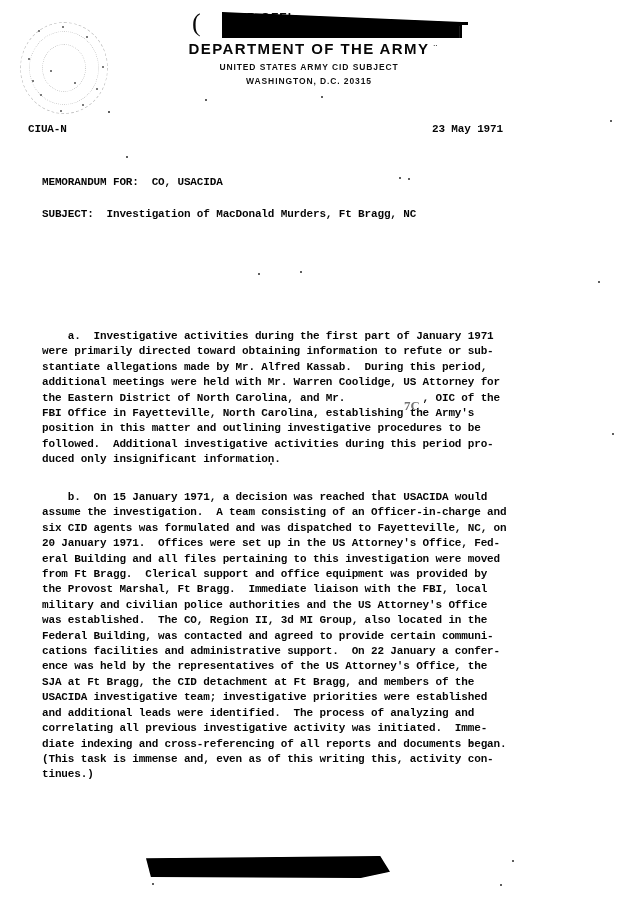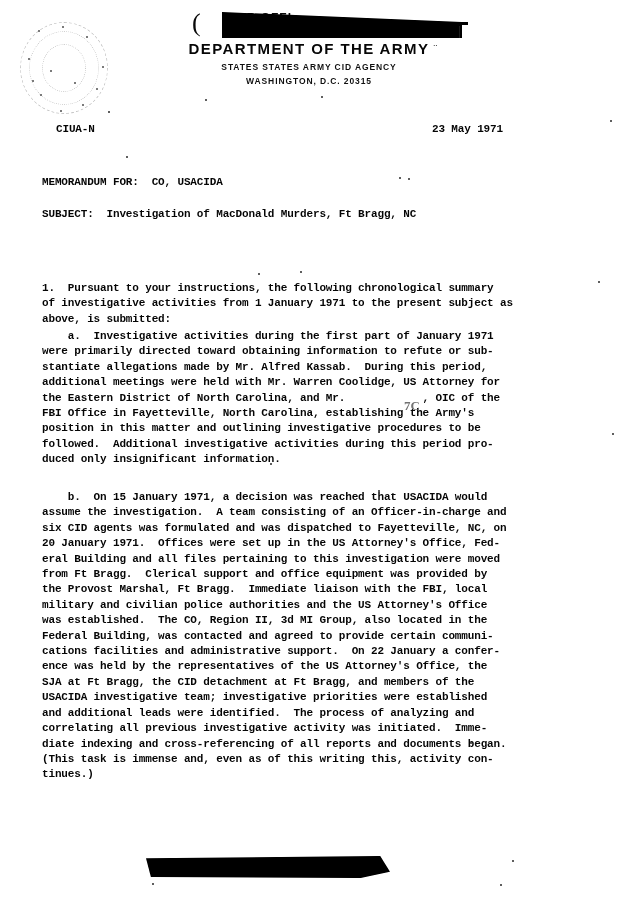--- a/index.html
+++ b/index.html
@@ -144,21 +144,21 @@
   .docline {
     position: absolute;
     font-family: "Liberation Mono", "DejaVu Sans Mono", monospace;
     font-size: 11px;
     font-weight: bold;
     line-height: 15.4px;
     white-space: pre;
     color: #0c0c0c;
     letter-spacing: -0.15px;
   }
-  .file-ref { left: 56px;  top: 122px; }
+  .file-ref { left: 28px;  top: 122px; }
   .date     { left: 432px; top: 122px; }
   .memo-for { left: 42px;  top: 175px; }
   .subject  { left: 42px;  top: 207px; }
 
   .block {
     position: absolute;
     left: 42px;
     width: 560px;
     font-family: "Liberation Mono", "DejaVu Sans Mono", monospace;
     font-size: 11px;
@@ -217,33 +217,30 @@
 
   <div class="paren-mark">(</div>
   <div class="redaction-top-label">FOR OFFI</div>
   <div class="redaction-top"></div>
   <div class="redaction-top-tail"></div>
   <div class="tick-right"></div>
   <div class="tick-army">¨</div>
 
   <div class="letterhead">
     <div class="lh-dept">DEPARTMENT OF THE ARMY</div>
-    <div class="lh-agency">STATES STATES ARMY CID AGENCY</div>
+    <div class="lh-agency">UNITED STATES ARMY CID SUBJECT</div>
     <div class="lh-city">WASHINGTON, D.C.  20315</div>
   </div>
 
   <div class="docline file-ref">CIUA-N</div>
   <div class="docline date">23 May 1971</div>
 
   <div class="docline subject">SUBJECT:  Investigation of MacDonald Murders, Ft Bragg, NC</div>
   <div class="docline memo-for">MEMORANDUM FOR:  CO, USACIDA</div>
 
-  <div class="block" id="para-1">1.  Pursuant to your instructions, the following chronological summary
-of investigative activities from 1 January 1971 to the present subject as
-above, is submitted:</div>
 
   <div class="block" id="para-a">    a.  Investigative activities during the first part of January 1971
 were primarily directed toward obtaining information to refute or sub-
 stantiate allegations made by Mr. Alfred Kassab.  During this period,
 additional meetings were held with Mr. Warren Coolidge, US Attorney for
 the Eastern District of North Carolina, and Mr.            , OIC of the
 FBI Office in Fayetteville, North Carolina, establishing the Army's
 position in this matter and outlining investigative procedures to be
 followed.  Additional investigative activities during this period pro-
 duced only insignificant information.</div>

